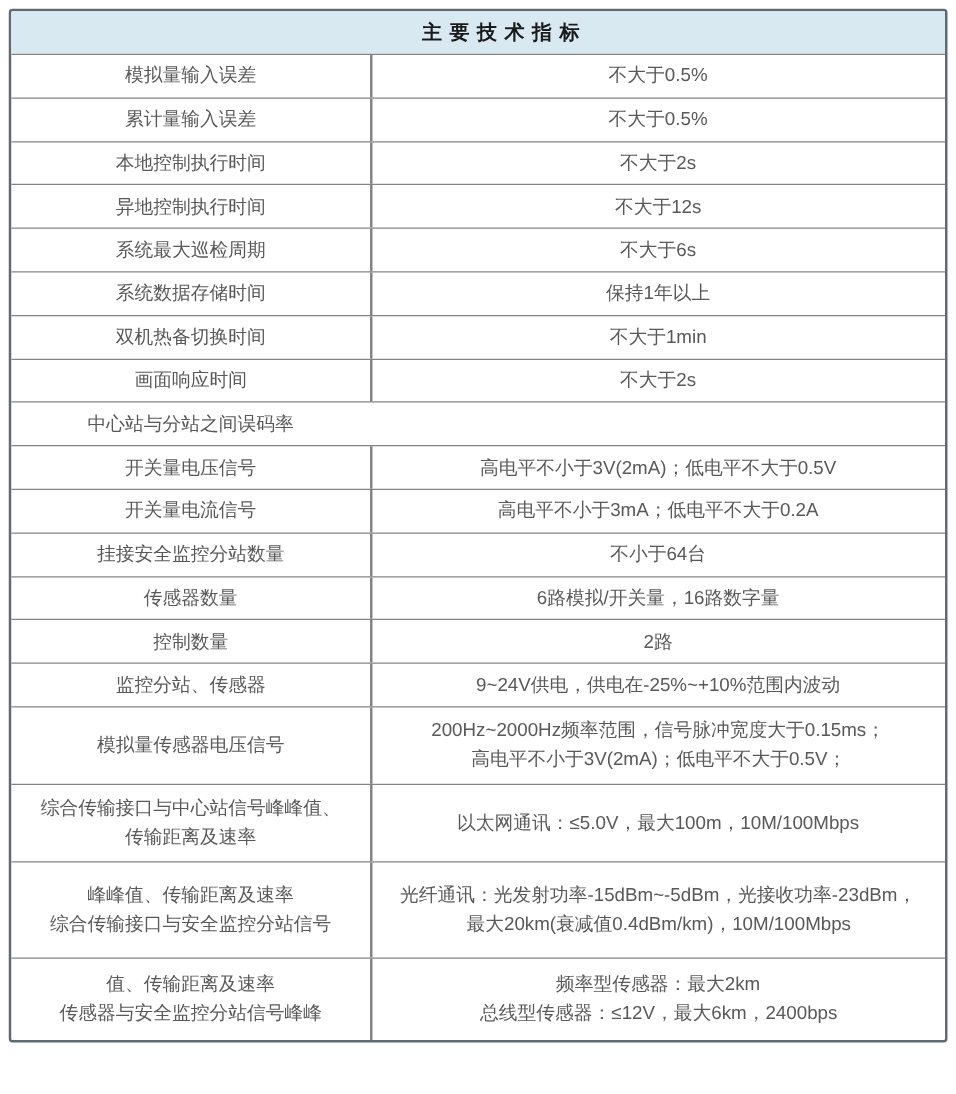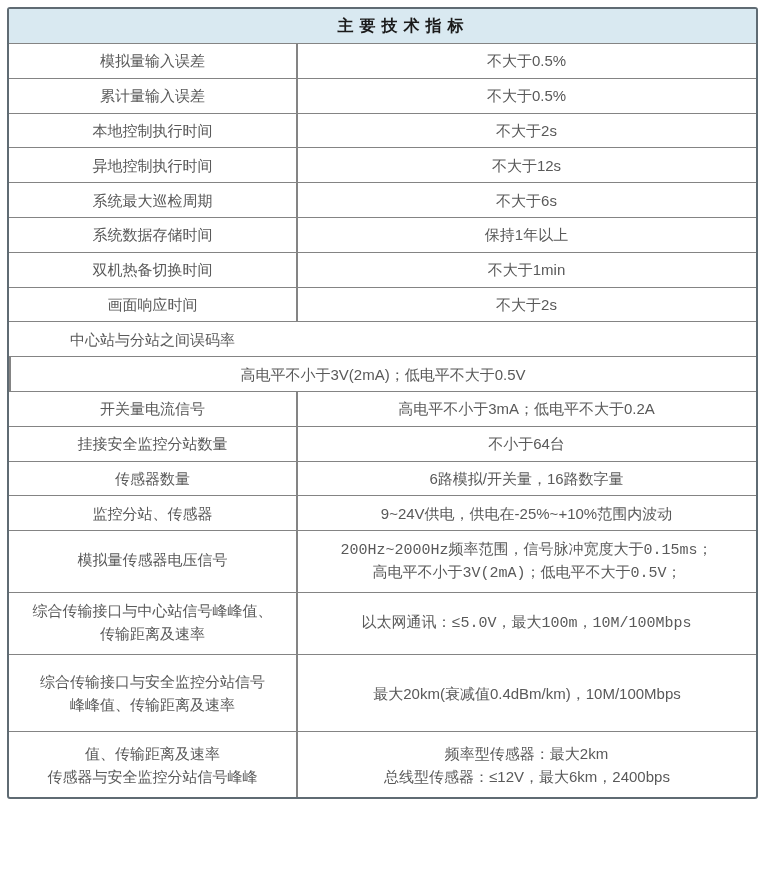--- a/index.html
+++ b/index.html
@@ -29,21 +29,21 @@
     font-weight: bold;
     color: var(--title-text, #1a1a1a);
     letter-spacing: 6px;
     text-indent: 6px;
   }
   .tr {
     display: flex;
     height: 34.8px;
     border-top: 1px solid var(--border, #848484);
   }
-  .tr.tall-a { height: 62px; font-family: Liberation Mono, monospace; }
+  .tr.tall-a { height: 62px; }
   .tr.tall-b { height: 77px; }
   .tr.tall-c { height: 66px; }
   .td {
     display: flex;
     flex-direction: column;
     justify-content: center;
     align-items: center;
     text-align: center;
   }
   .td.label { flex: 0 0 287px; width: 287px; }
@@ -160,20 +160,24 @@
   </div>
 
   <div class="tr">
     <div class="td label">
       <div class="ln">中心站与分站之间误码率</div>
       <div class="ln"></div>
     </div>
   </div>
 
   <div class="tr">
+    <div class="td label">
+      <div class="ln">开关量电压信号</div>
+      <div class="ln"></div>
+    </div>
     <div class="td value">
       <div class="ln"><span>高电平不小于3V(2mA)；低电平不大于0.5V</span><sup class="sup"></sup></div>
       <div class="ln"></div>
     </div>
   </div>
 
   <div class="tr">
     <div class="td label">
       <div class="ln">开关量电流信号</div>
       <div class="ln"></div>
@@ -199,20 +203,30 @@
     <div class="td label">
       <div class="ln">传感器数量</div>
       <div class="ln"></div>
     </div>
     <div class="td value">
       <div class="ln"><span>6路模拟/开关量，16路数字量</span><sup class="sup"></sup></div>
       <div class="ln"></div>
     </div>
   </div>
 
+  <div class="tr">
+    <div class="td label">
+      <div class="ln">控制数量</div>
+      <div class="ln"></div>
+    </div>
+    <div class="td value">
+      <div class="ln"><span>2路</span><sup class="sup"></sup></div>
+      <div class="ln"></div>
+    </div>
+  </div>
 
   <div class="tr">
     <div class="td label">
       <div class="ln">监控分站、传感器</div>
       <div class="ln"></div>
     </div>
     <div class="td value">
       <div class="ln"><span>9~24V供电，供电在-25%~+10%范围内波动</span><sup class="sup"></sup></div>
       <div class="ln"></div>
     </div>
@@ -236,24 +250,25 @@
       <div class="ln">传输距离及速率</div>
     </div>
     <div class="td value">
       <div class="ln"><span>以太网通讯：≤5.0V，最大100m，10M/100Mbps</span><sup class="sup"></sup></div>
       <div class="ln"></div>
     </div>
   </div>
 
   <div class="tr tall-b">
     <div class="td label">
+      <div class="ln">峰峰值、传输距离及速率</div>
       <div class="ln">综合传输接口与安全监控分站信号</div>
-      <div class="ln">峰峰值、传输距离及速率</div>
-    </div>
-    <div class="td value">
+    </div>
+    <div class="td value">
+      <div class="ln"><span>光纤通讯：光发射功率-15dBm~-5dBm，光接收功率-23dBm，</span><sup class="sup"></sup></div>
       <div class="ln">最大20km(衰减值0.4dBm/km)，10M/100Mbps</div>
     </div>
   </div>
 
   <div class="tr tall-c">
     <div class="td label">
       <div class="ln">值、传输距离及速率</div>
       <div class="ln">传感器与安全监控分站信号峰峰</div>
     </div>
     <div class="td value">

